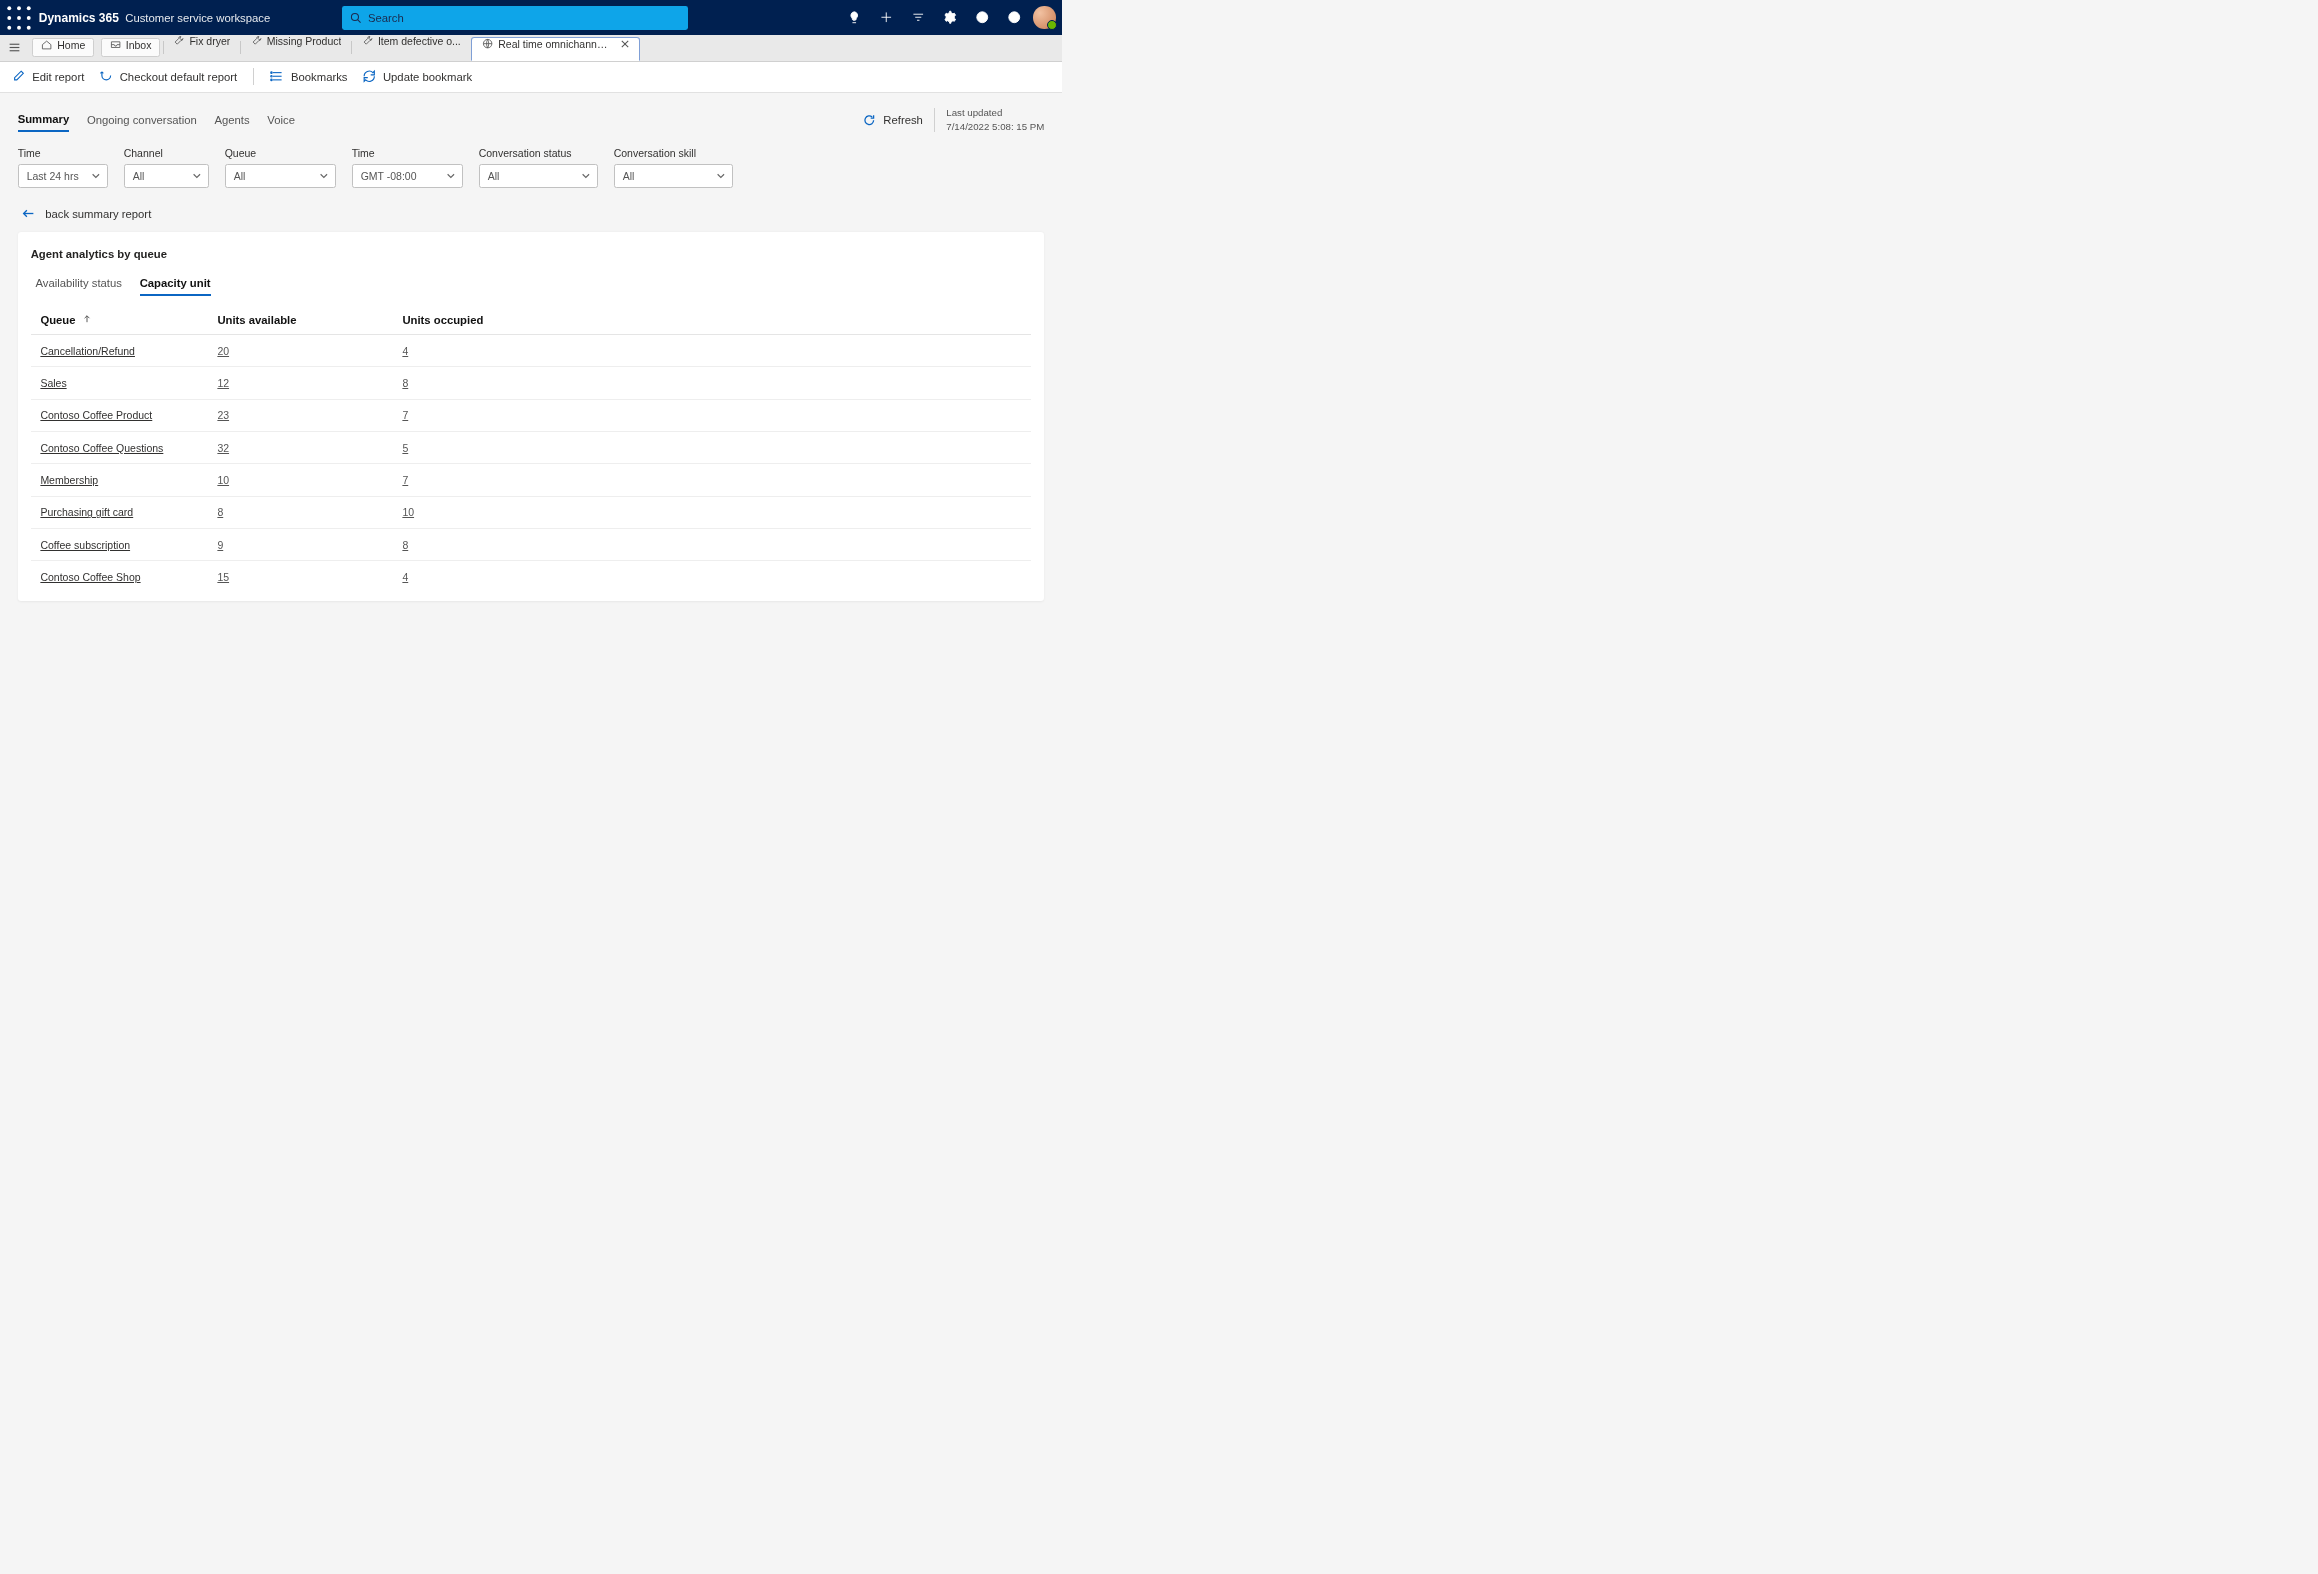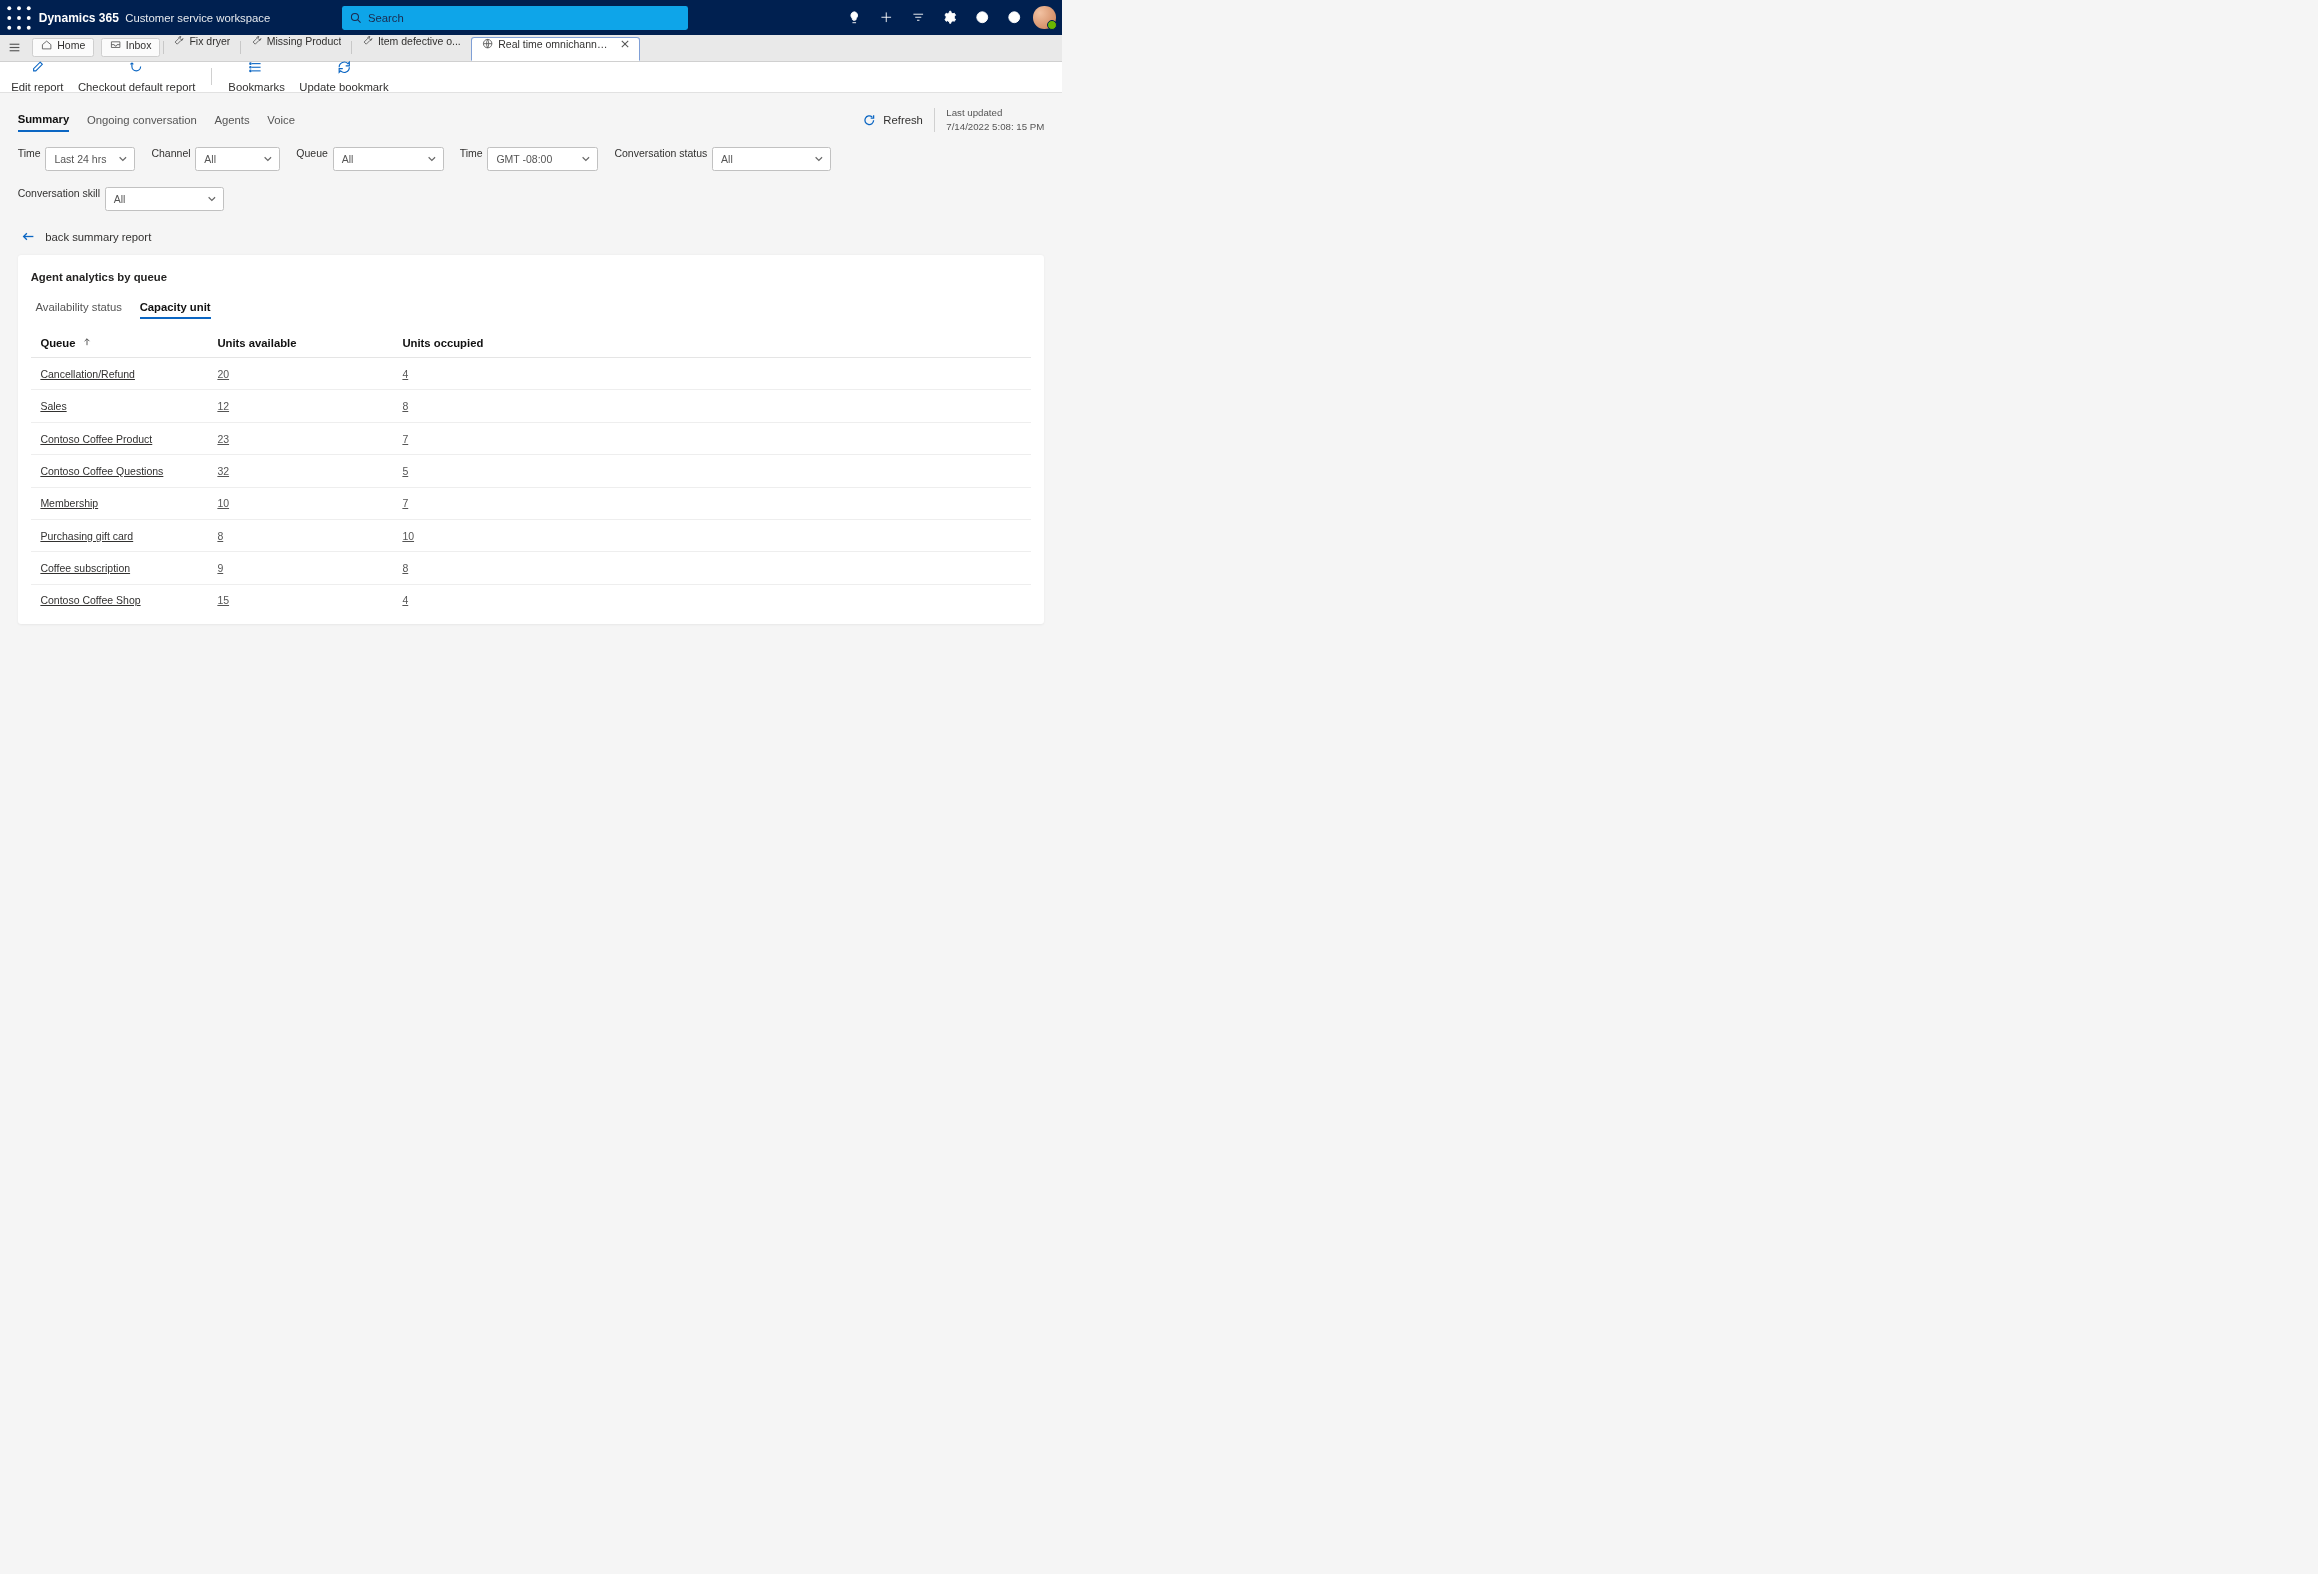--- a/index.html
+++ b/index.html
@@ -27,38 +27,38 @@
   .tab { padding: 0 9.7px; gap:4.8px; border-right: 0.8px solid transparent; position: relative; }
   .tab svg, .pilltab svg { width:11.3px; height:11.3px; stroke:#555; fill:none; }
   .tab .sep { position:absolute; left:-0.8px; top:6.4px; bottom:6.4px; width:0.8px; background:#c8c8c8; }
   .tab.active { background:#fff; border:0.8px solid #7f9fd6; border-bottom:0.8px solid #fff; border-radius: 3.2px 3.2px 0 0; margin-top:1.6px; }
   .tab.active .close { margin-left: 4.8px; }
   .tab .close svg { width:8px; height:8px; stroke:#555; }
   .tab .label { max-width: 113px; overflow: hidden; text-overflow: ellipsis; white-space: nowrap; }
 
   
   .cmdbar { height: 31px; background:#fff; display:flex; align-items:center; padding: 0 11.3px; gap: 14.5px; border-bottom: 0.8px solid #e1e1e1; }
-  .cmdbar .cmd { display:flex; align-items:center; gap:6.4px; font-size:11.3px; color:#323130;flex-direction:column; }
+  .cmdbar .cmd { display:flex; align-items:center; gap:6.4px; font-size:11.3px; color:#323130; }
   .cmdbar .cmd svg { width:14.5px; height:14.5px; stroke:#0b66c3; fill:none; }
   .cmdbar .divider { width:0.8px; height:17.7px; background:#d0d0d0; margin: 0 1.6px; }
 
   
   .content { padding: 11.3px 17.7px; }
 
   .viewtabs { display:flex; align-items:center; height: 32px; }
   .viewtabs .vt { font-size:11.3px; color:#555; padding: 4.8px 0; margin-right: 17.7px; cursor:pointer; }
   .viewtabs .vt.active { color:#111; font-weight:600; border-bottom: 2.4px solid #0b66c3; }
   .viewtabs .right { margin-left:auto; display:flex; align-items:center; gap:11.3px; }
   .refresh { display:flex; align-items:center; gap:6.4px; color:#323130; }
   .refresh svg { width:14.5px; height:14.5px; stroke:#0b66c3; fill:none; }
   .vdiv { width:0.8px; height:24px; background:#d0d0d0; }
   .updated { font-size:9.7px; color:#555; line-height:1.4; }
 
   .filters { display:flex; gap:16px; margin-top: 11.3px; flex-wrap: wrap; }
-  .filter { display:flex; flex-direction:row; gap:4.8px; }
+  .filter { display:flex; flex-direction:column; gap:4.8px; }
   .filter label { font-size:10.5px; color:#323130; }
   .select { height:24px; border:0.8px solid #c1c1c1; background:#fff; border-radius:2.4px; display:flex; align-items:center; justify-content:space-between; padding: 0 6.4px 0 8px; color:#555; font-size:10.5px; }
   .select svg { width:9.7px; height:9.7px; stroke:#666; }
   .w110 { width:90px; } .w105 { width:85px; } .w135 { width:111px; } .w145 { width:119px; }
 
   .back { display:flex; align-items:center; gap:9.7px; margin-top: 19.3px; margin-left: 4.8px; color:#323130; font-size:11.3px; }
   .back svg { width:13px; height:13px; stroke:#0b66c3; fill:none; }
 
   .panel { background:#fff; border-radius:3.2px; box-shadow: 0 0.8px 2.4px rgba(0,0,0,.06); margin-top: 11.3px; padding: 16px 13px 8px; }
   .panel-title { font-weight:600; font-size:11.3px; }

